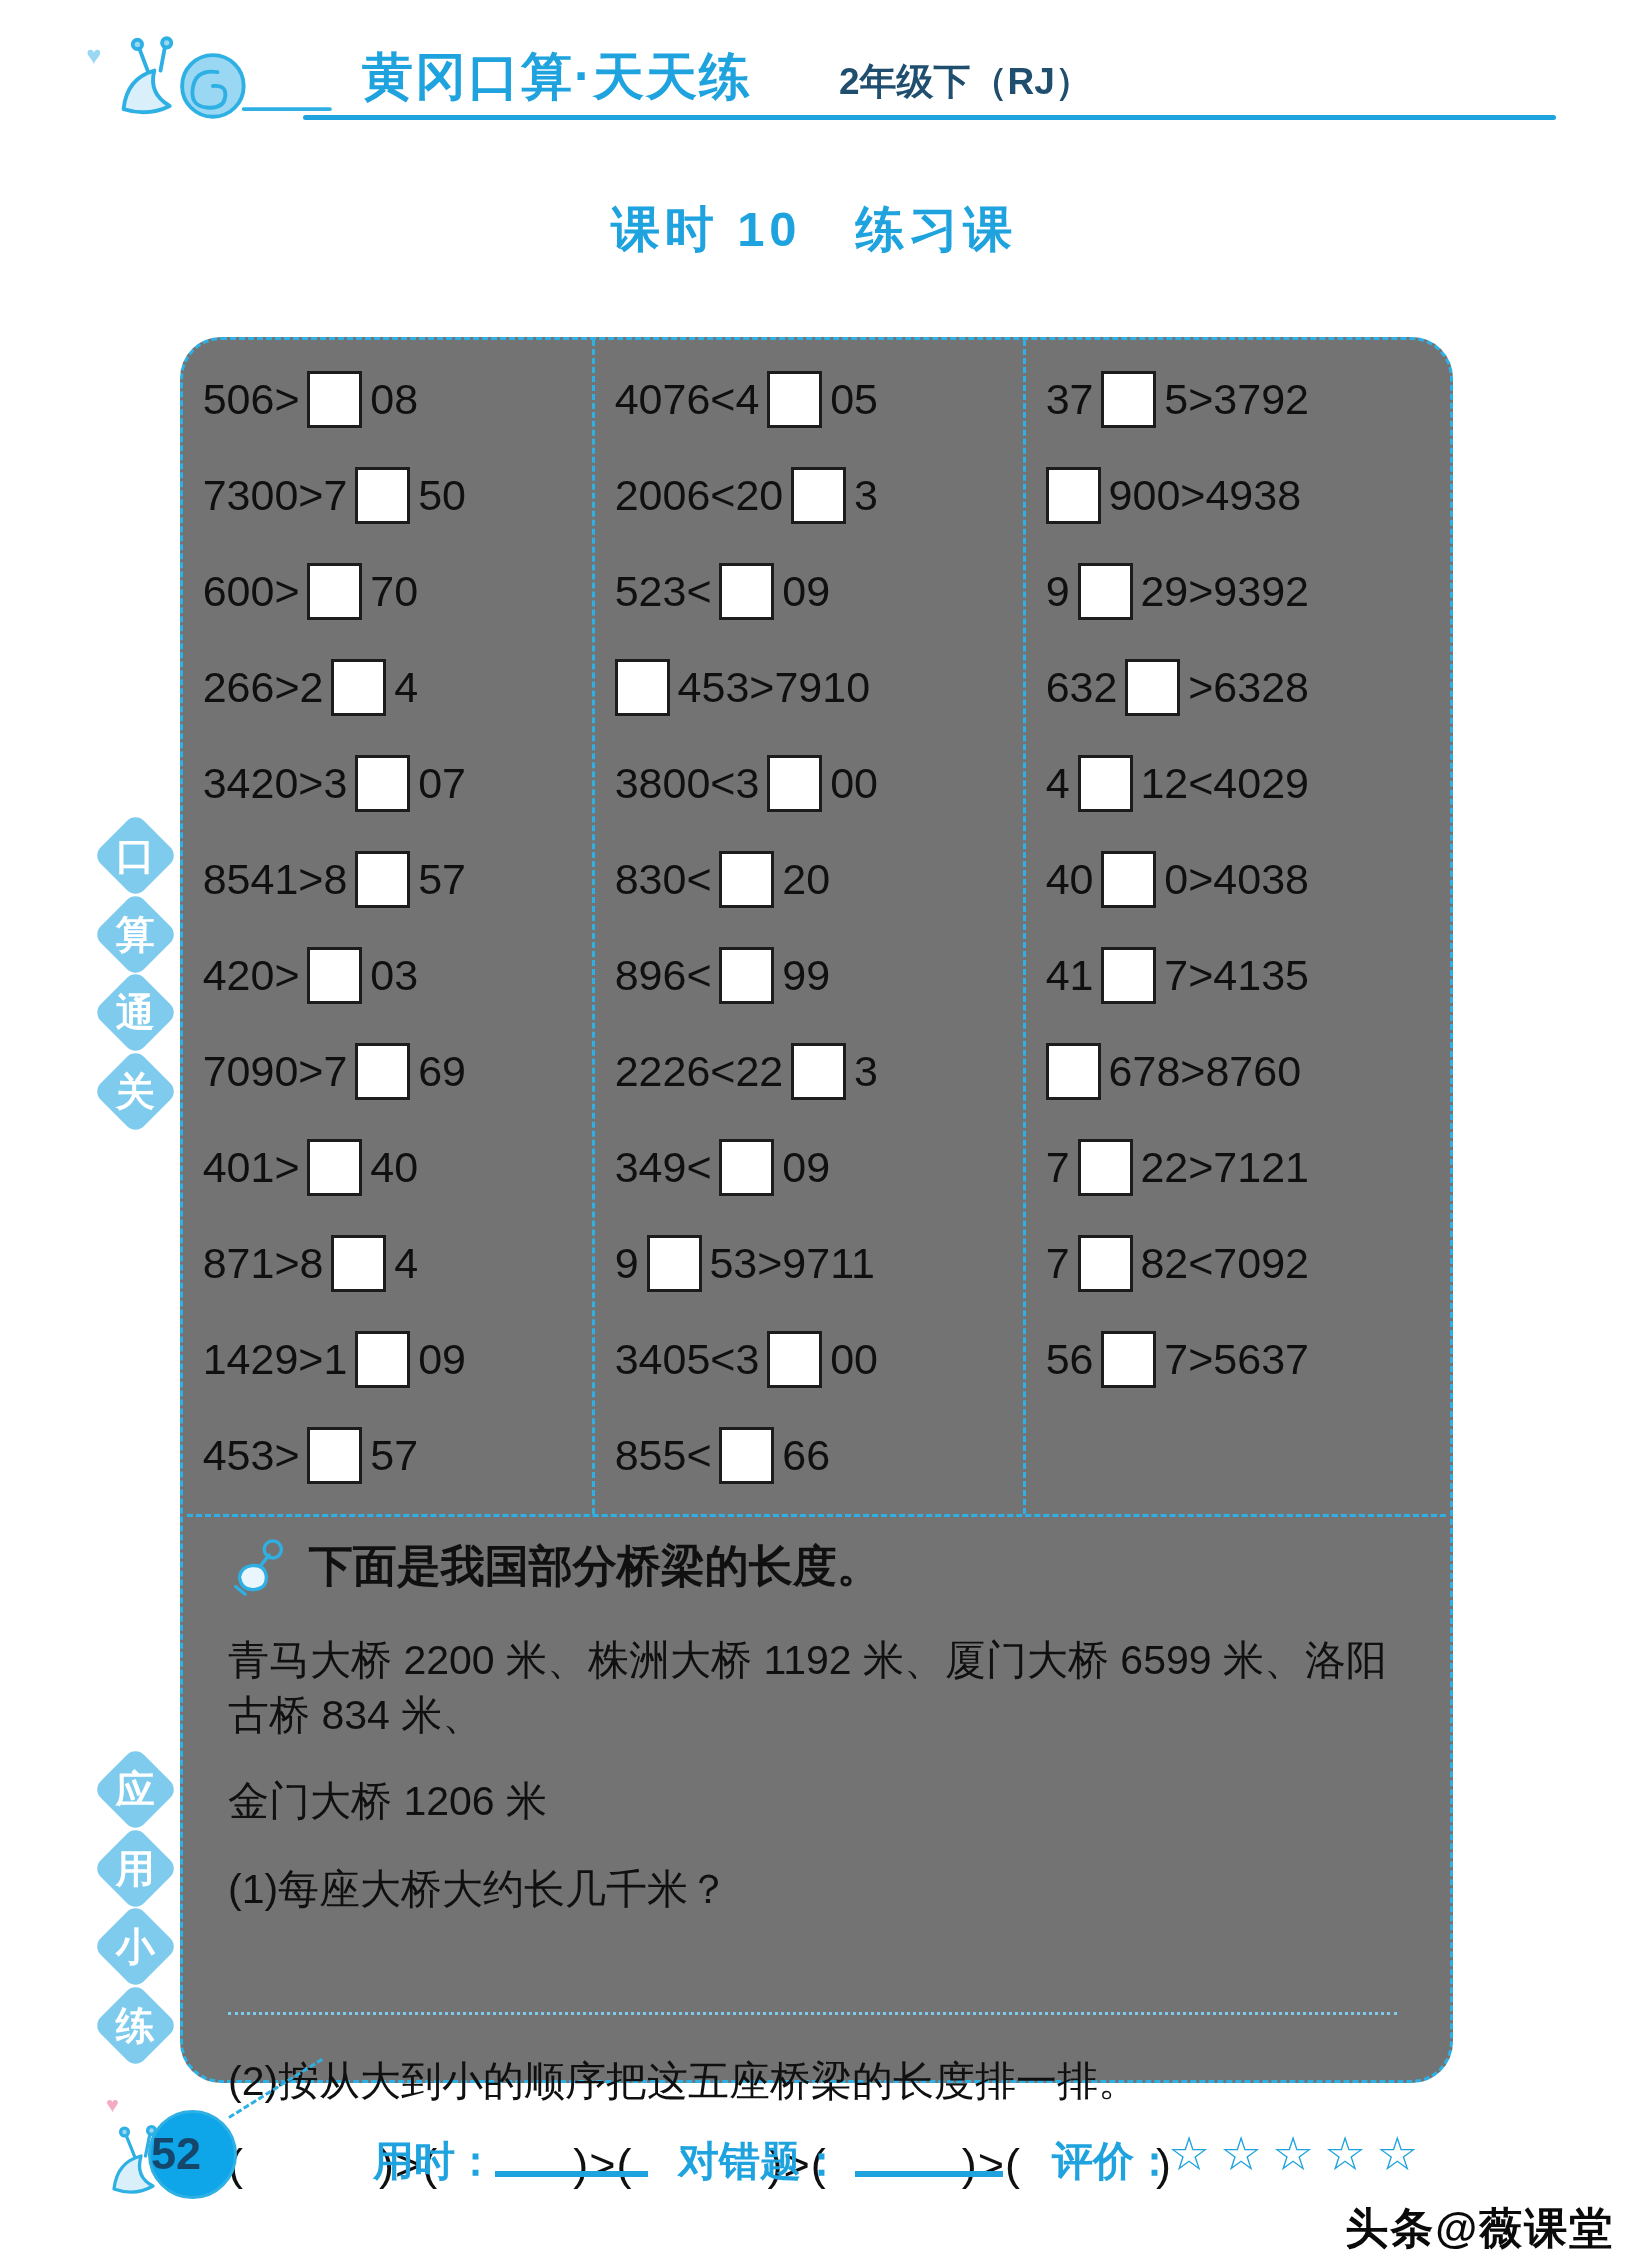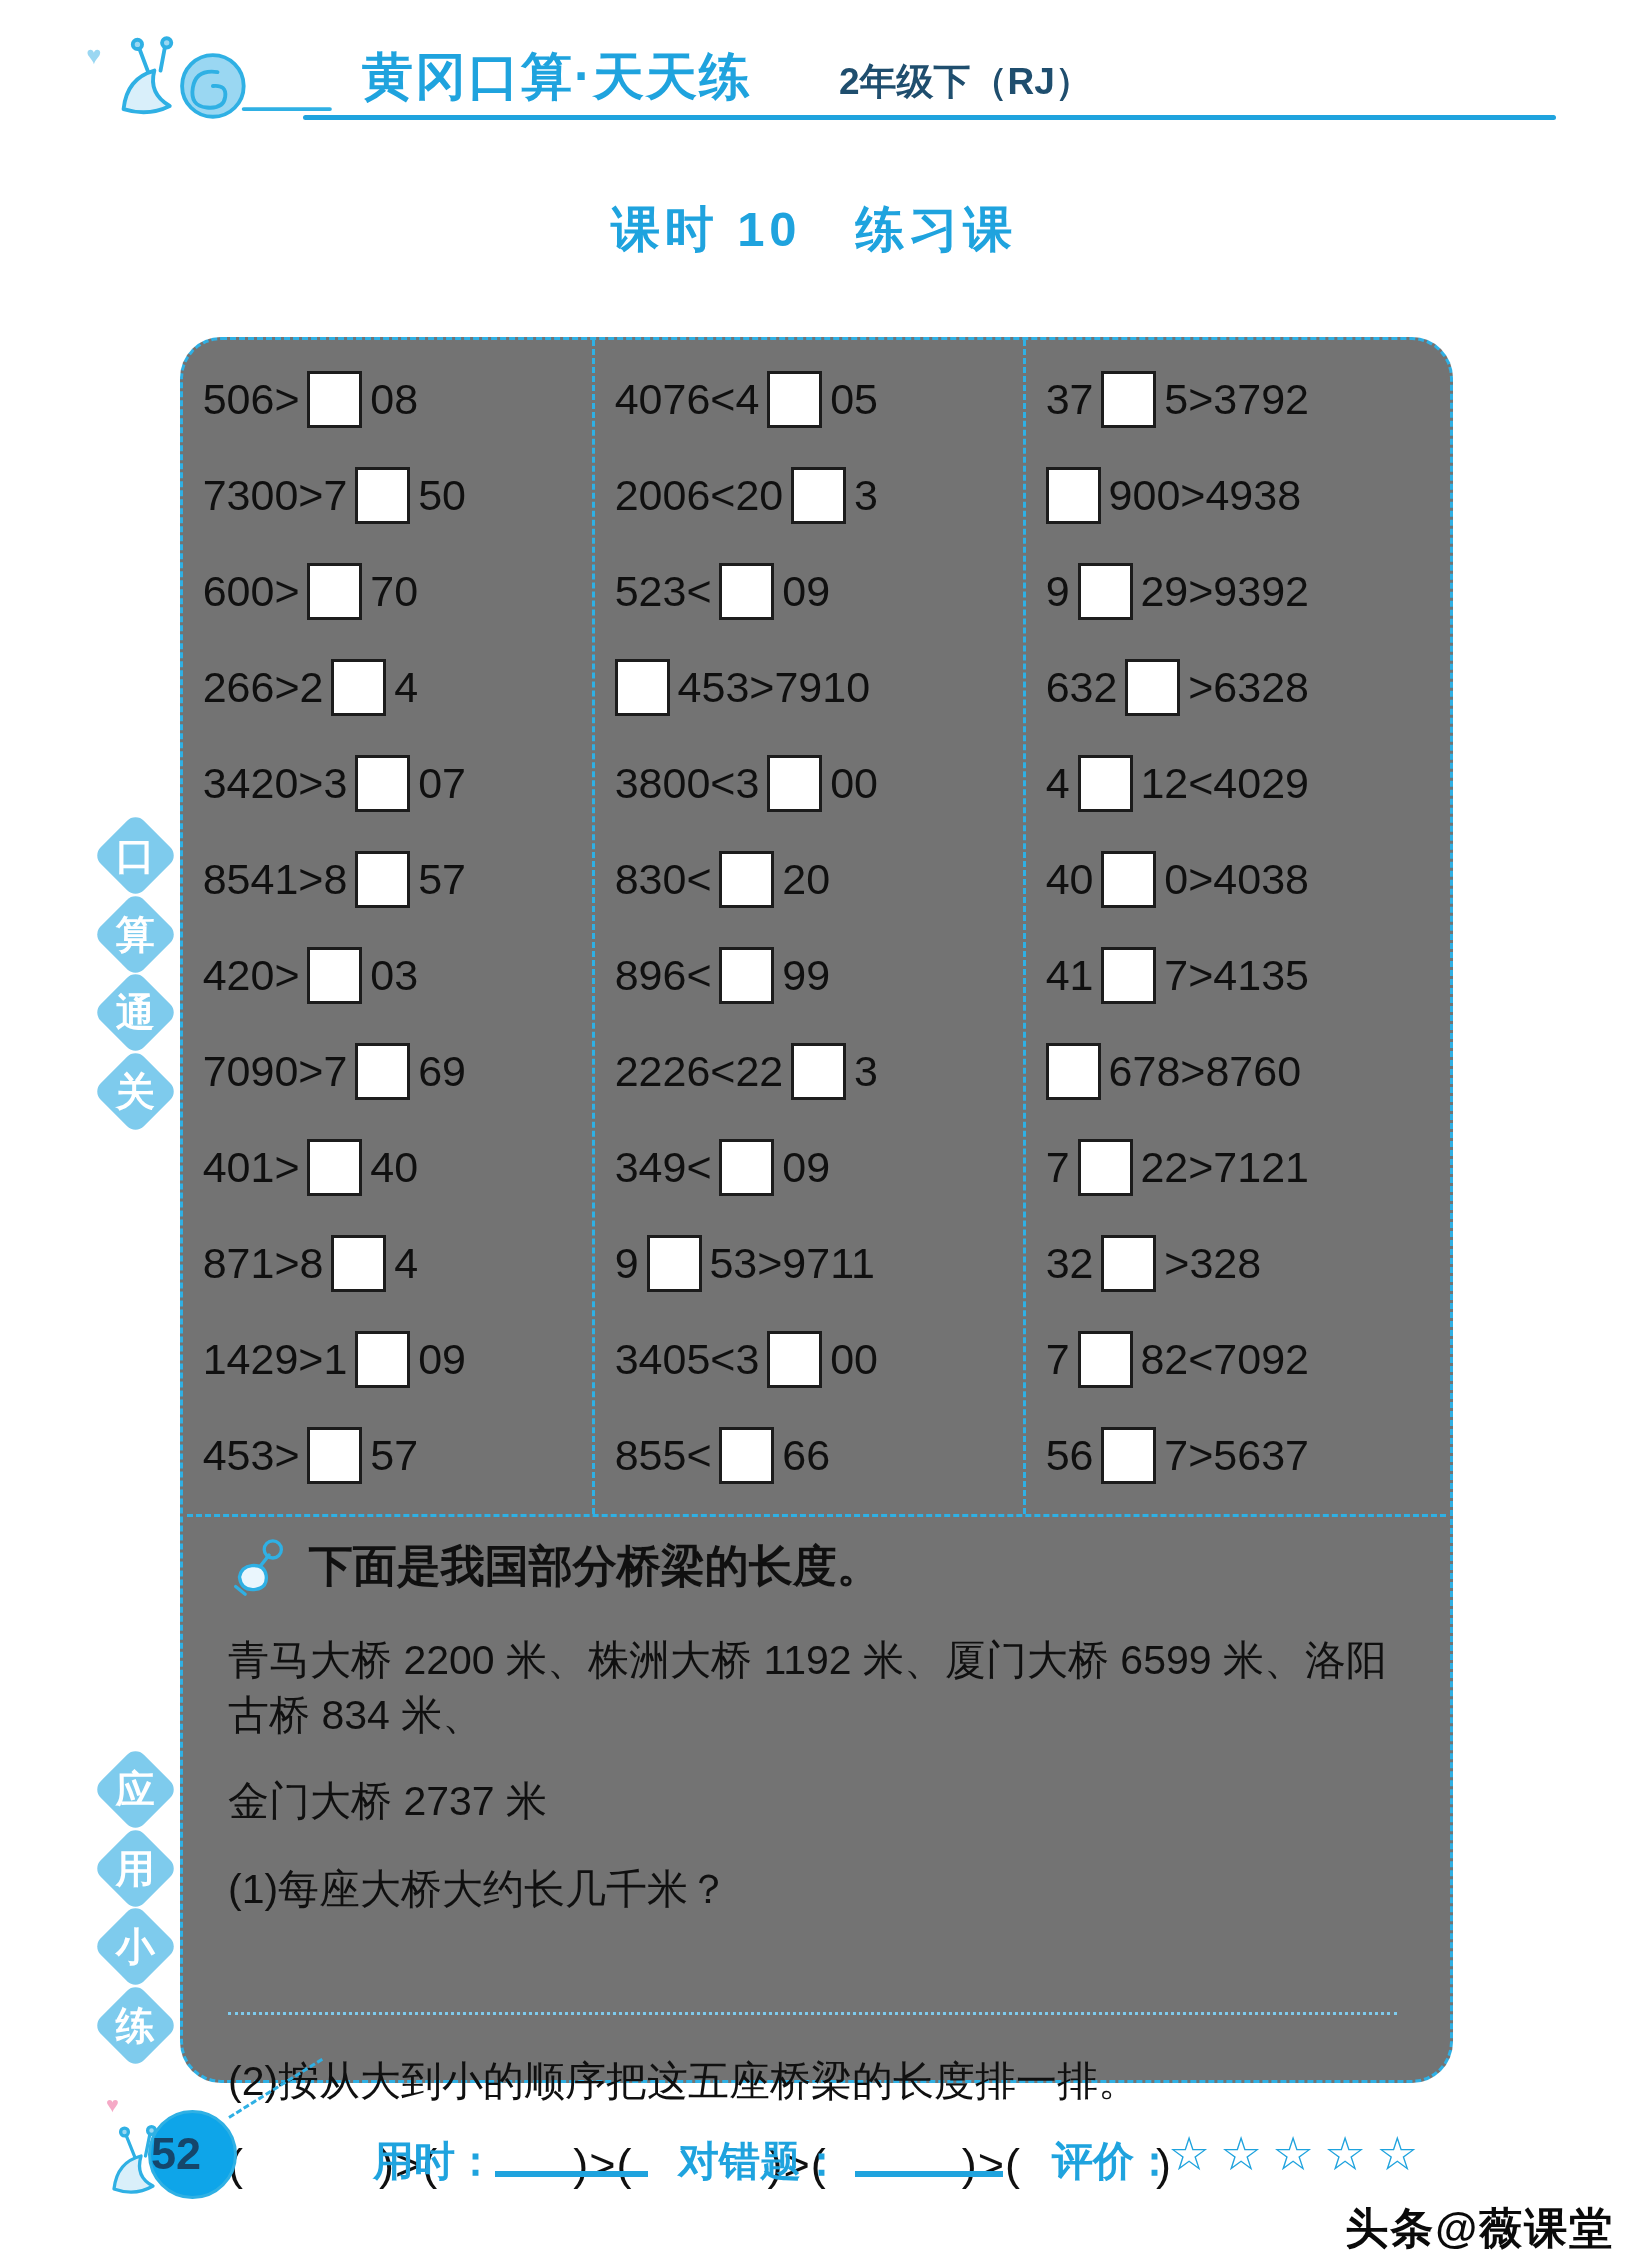--- a/index.html
+++ b/index.html
@@ -263,25 +263,20 @@
           <div class="ex-row">
             <span class="num-box" style="margin-left: 0px;"></span>
             <span>678&gt;8760</span>
           </div>
           <div class="ex-row">
             <span>7</span>
             <span class="num-box"></span>
             <span>22&gt;7121</span>
           </div>
           <div class="ex-row">
-            <span>32</span>
-            <span class="num-box"></span>
-            <span>&gt;328</span>
-          </div>
-          <div class="ex-row">
             <span>7</span>
             <span class="num-box"></span>
             <span>82&lt;7092</span>
           </div>
           <div class="ex-row">
             <span>56</span>
             <span class="num-box"></span>
             <span>7&gt;5637</span>
           </div>
         </div>
@@ -295,21 +290,21 @@
           <g fill="none" stroke="#2FB0E4" stroke-width="3.5" stroke-linecap="round" stroke-linejoin="round">
             <circle cx="47" cy="13" r="9"></circle>
             <path d="M28 38 L43 19"></path>
             <path d="M12 42 q2 -11 13 -12 q13 -1 15 10 q2 13 -11 15 q-15 2 -17 -13 Z" fill="#EAF6FD"></path>
             <path d="M8 52 l10 8"></path>
           </g>
         </svg>
         <span>下面是我国部分桥梁的长度。</span>
       </div>
       <div class="wp-line1">青马大桥 2200 米、株洲大桥 1192 米、厦门大桥 6599 米、洛阳古桥 834 米、</div>
-      <div class="wp-line2">金门大桥 2737 米</div>
+      <div class="wp-line2">金门大桥 1206 米</div>
       <div class="wp-q1">(1)每座大桥大约长几千米？</div>
       <div class="wp-dotline"></div>
       <div class="wp-q2">(2)按从大到小的顺序把这五座桥梁的长度排一排。</div>
       <div class="wp-slots">(          )&gt;(          )&gt;(          )&gt;(          )&gt;(          )</div>
     </div>
   </div>
 
   <div class="diamond-group dg-top" id="dg-top">
       <div class="diamond">
         <span>口</span>

